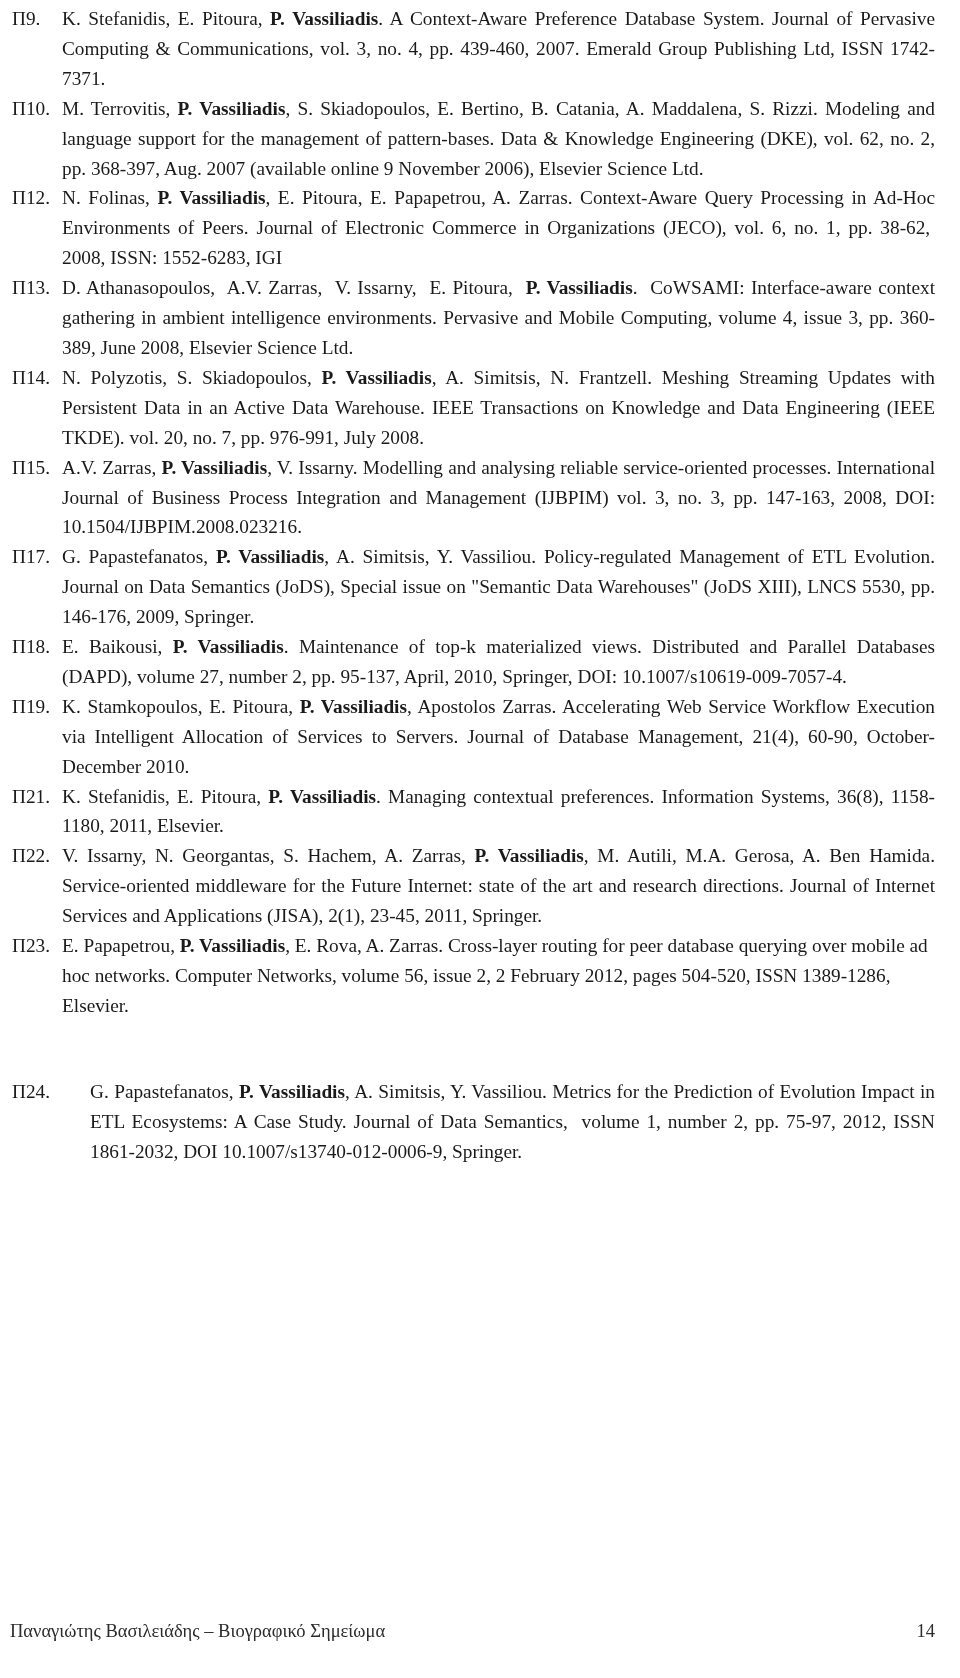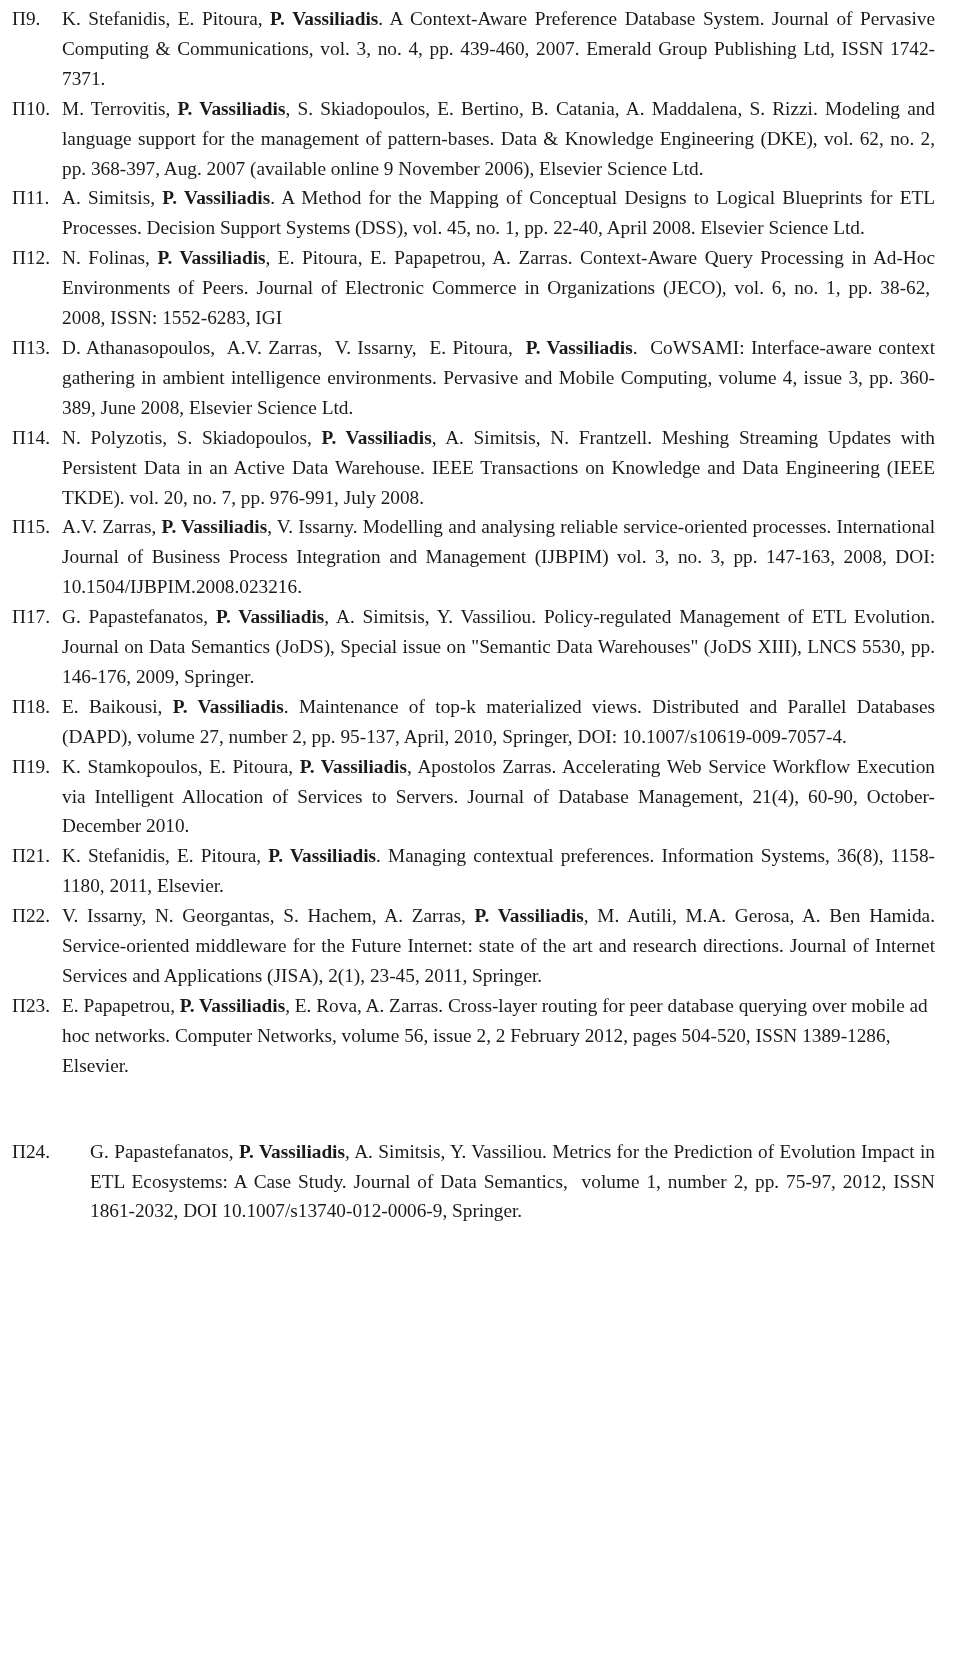--- a/index.html
+++ b/index.html
@@ -89,24 +89,20 @@
     <li class="ref-item">
       <span class="ref-label">Π9.</span>
       <span class="ref-text">K. Stefanidis, E. Pitoura, <b>P. Vassiliadis</b>. A Context-Aware Preference Database System. Journal of Pervasive Computing &amp; Communications, vol. 3, no. 4, pp. 439-460, 2007. Emerald Group Publishing Ltd, ISSN 1742-7371.</span>
     </li>
 
     <li class="ref-item">
       <span class="ref-label">Π10.</span>
       <span class="ref-text">M. Terrovitis, <b>P. Vassiliadis</b>, S. Skiadopoulos, E. Bertino, B. Catania, A. Maddalena, S. Rizzi. Modeling and language support for the management of pattern-bases. Data &amp; Knowledge Engineering (DKE), vol. 62, no. 2, pp. 368-397, Aug. 2007 (available online 9 November 2006), Elsevier Science Ltd.</span>
     </li>
 
-    <li class="ref-item">
-      <span class="ref-label">Π11.</span>
-      <span class="ref-text">A. Simitsis, <b>P. Vassiliadis</b>. A Method for the Mapping of Conceptual Designs to Logical Blueprints for ETL Processes. Decision Support Systems (DSS), vol. 45, no. 1, pp. 22-40, April 2008. Elsevier Science Ltd.</span>
-    </li>
 
     <li class="ref-item">
       <span class="ref-label">Π12.</span>
       <span class="ref-text">N. Folinas, <b>P. Vassiliadis</b>, E. Pitoura, E. Papapetrou, A. Zarras. Context-Aware Query Processing in Ad-Hoc Environments of Peers. Journal of Electronic Commerce in Organizations (JECO), vol. 6, no. 1, pp. 38-62,&nbsp; 2008, ISSN: 1552-6283, IGI</span>
     </li>
 
     <li class="ref-item">
       <span class="ref-label">Π13.</span>
       <span class="ref-text">D. Athanasopoulos,&nbsp; A.V. Zarras,&nbsp; V. Issarny,&nbsp; E. Pitoura,&nbsp; <b>P. Vassiliadis</b>.&nbsp; CoWSAMI: Interface-aware context gathering in ambient intelligence environments. Pervasive and Mobile Computing, volume 4, issue 3, pp. 360-389, June 2008, Elsevier Science Ltd.</span>
     </li>
@@ -153,14 +149,18 @@
       <span class="ref-text single">E. Papapetrou, <b>P. Vassiliadis</b>, E. Rova, A. Zarras. Cross-layer routing for peer database querying over mobile ad hoc networks. Computer Networks, volume 56, issue 2, 2 February 2012, pages 504-520, ISSN 1389-1286, Elsevier.</span>
     </li>
 
     <li class="ref-item gap-before">
       <span class="ref-label">Π24.</span>
       <span class="ref-text">G. Papastefanatos, <b>P. Vassiliadis</b>, A. Simitsis, Y. Vassiliou. Metrics for the Prediction of Evolution Impact in ETL Ecosystems: A Case Study. Journal of Data Semantics,&nbsp; volume 1, number 2, pp. 75-97, 2012, ISSN 1861-2032, DOI 10.1007/s13740-012-0006-9, Springer.</span>
     </li>
 
   </ol>
 
+  <div class="footer">
+    <span class="footer-title">Παναγιώτης Βασιλειάδης – Βιογραφικό Σημείωμα</span>
+    <span class="footer-page">14</span>
+  </div>
 
 </div>
 
 </body></html>

